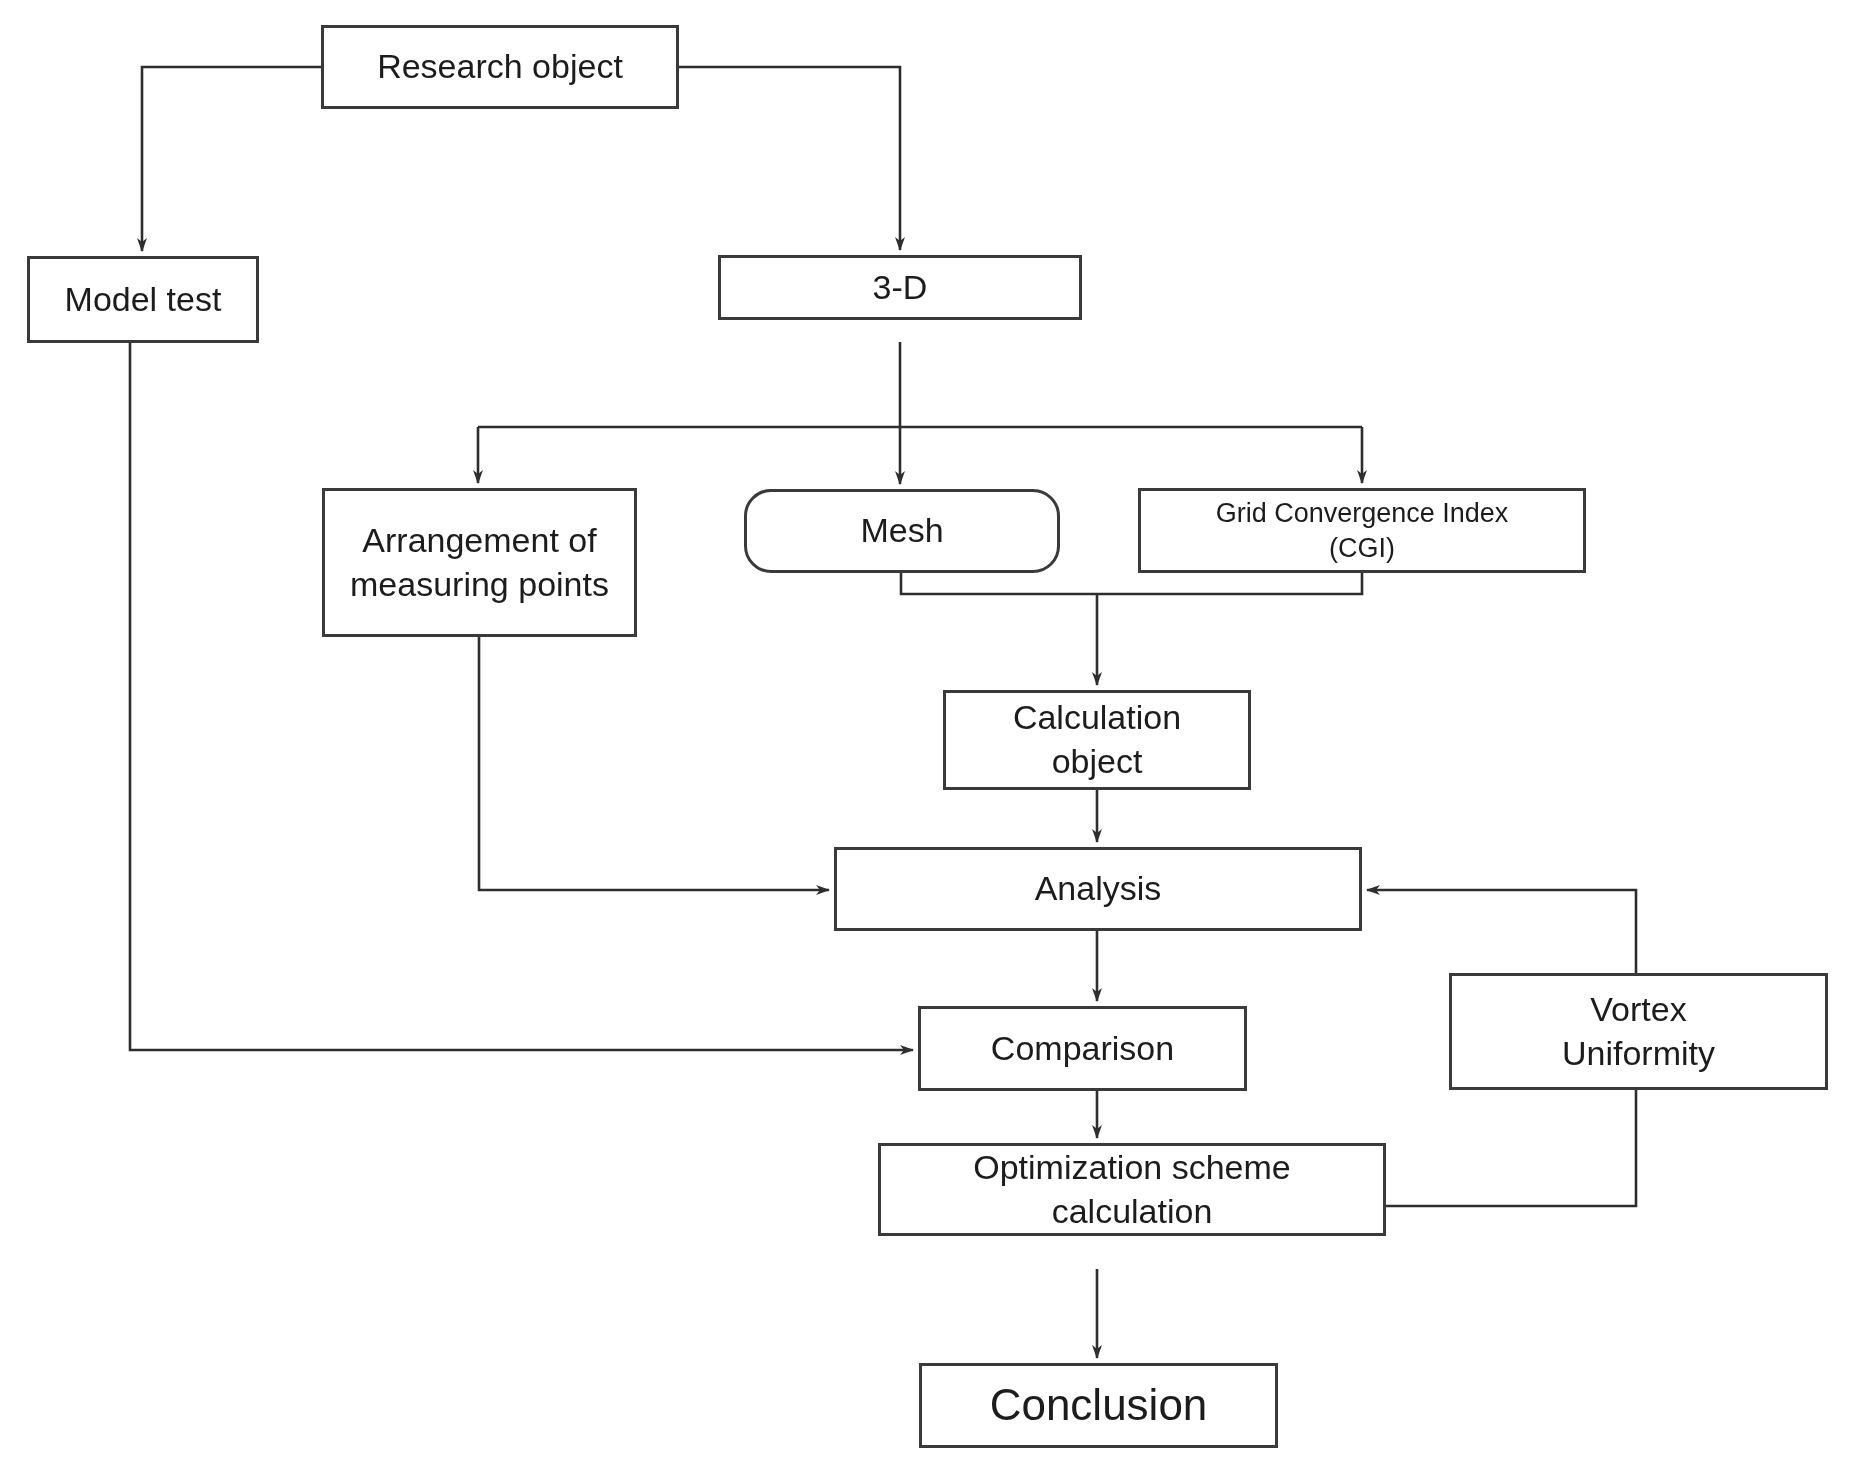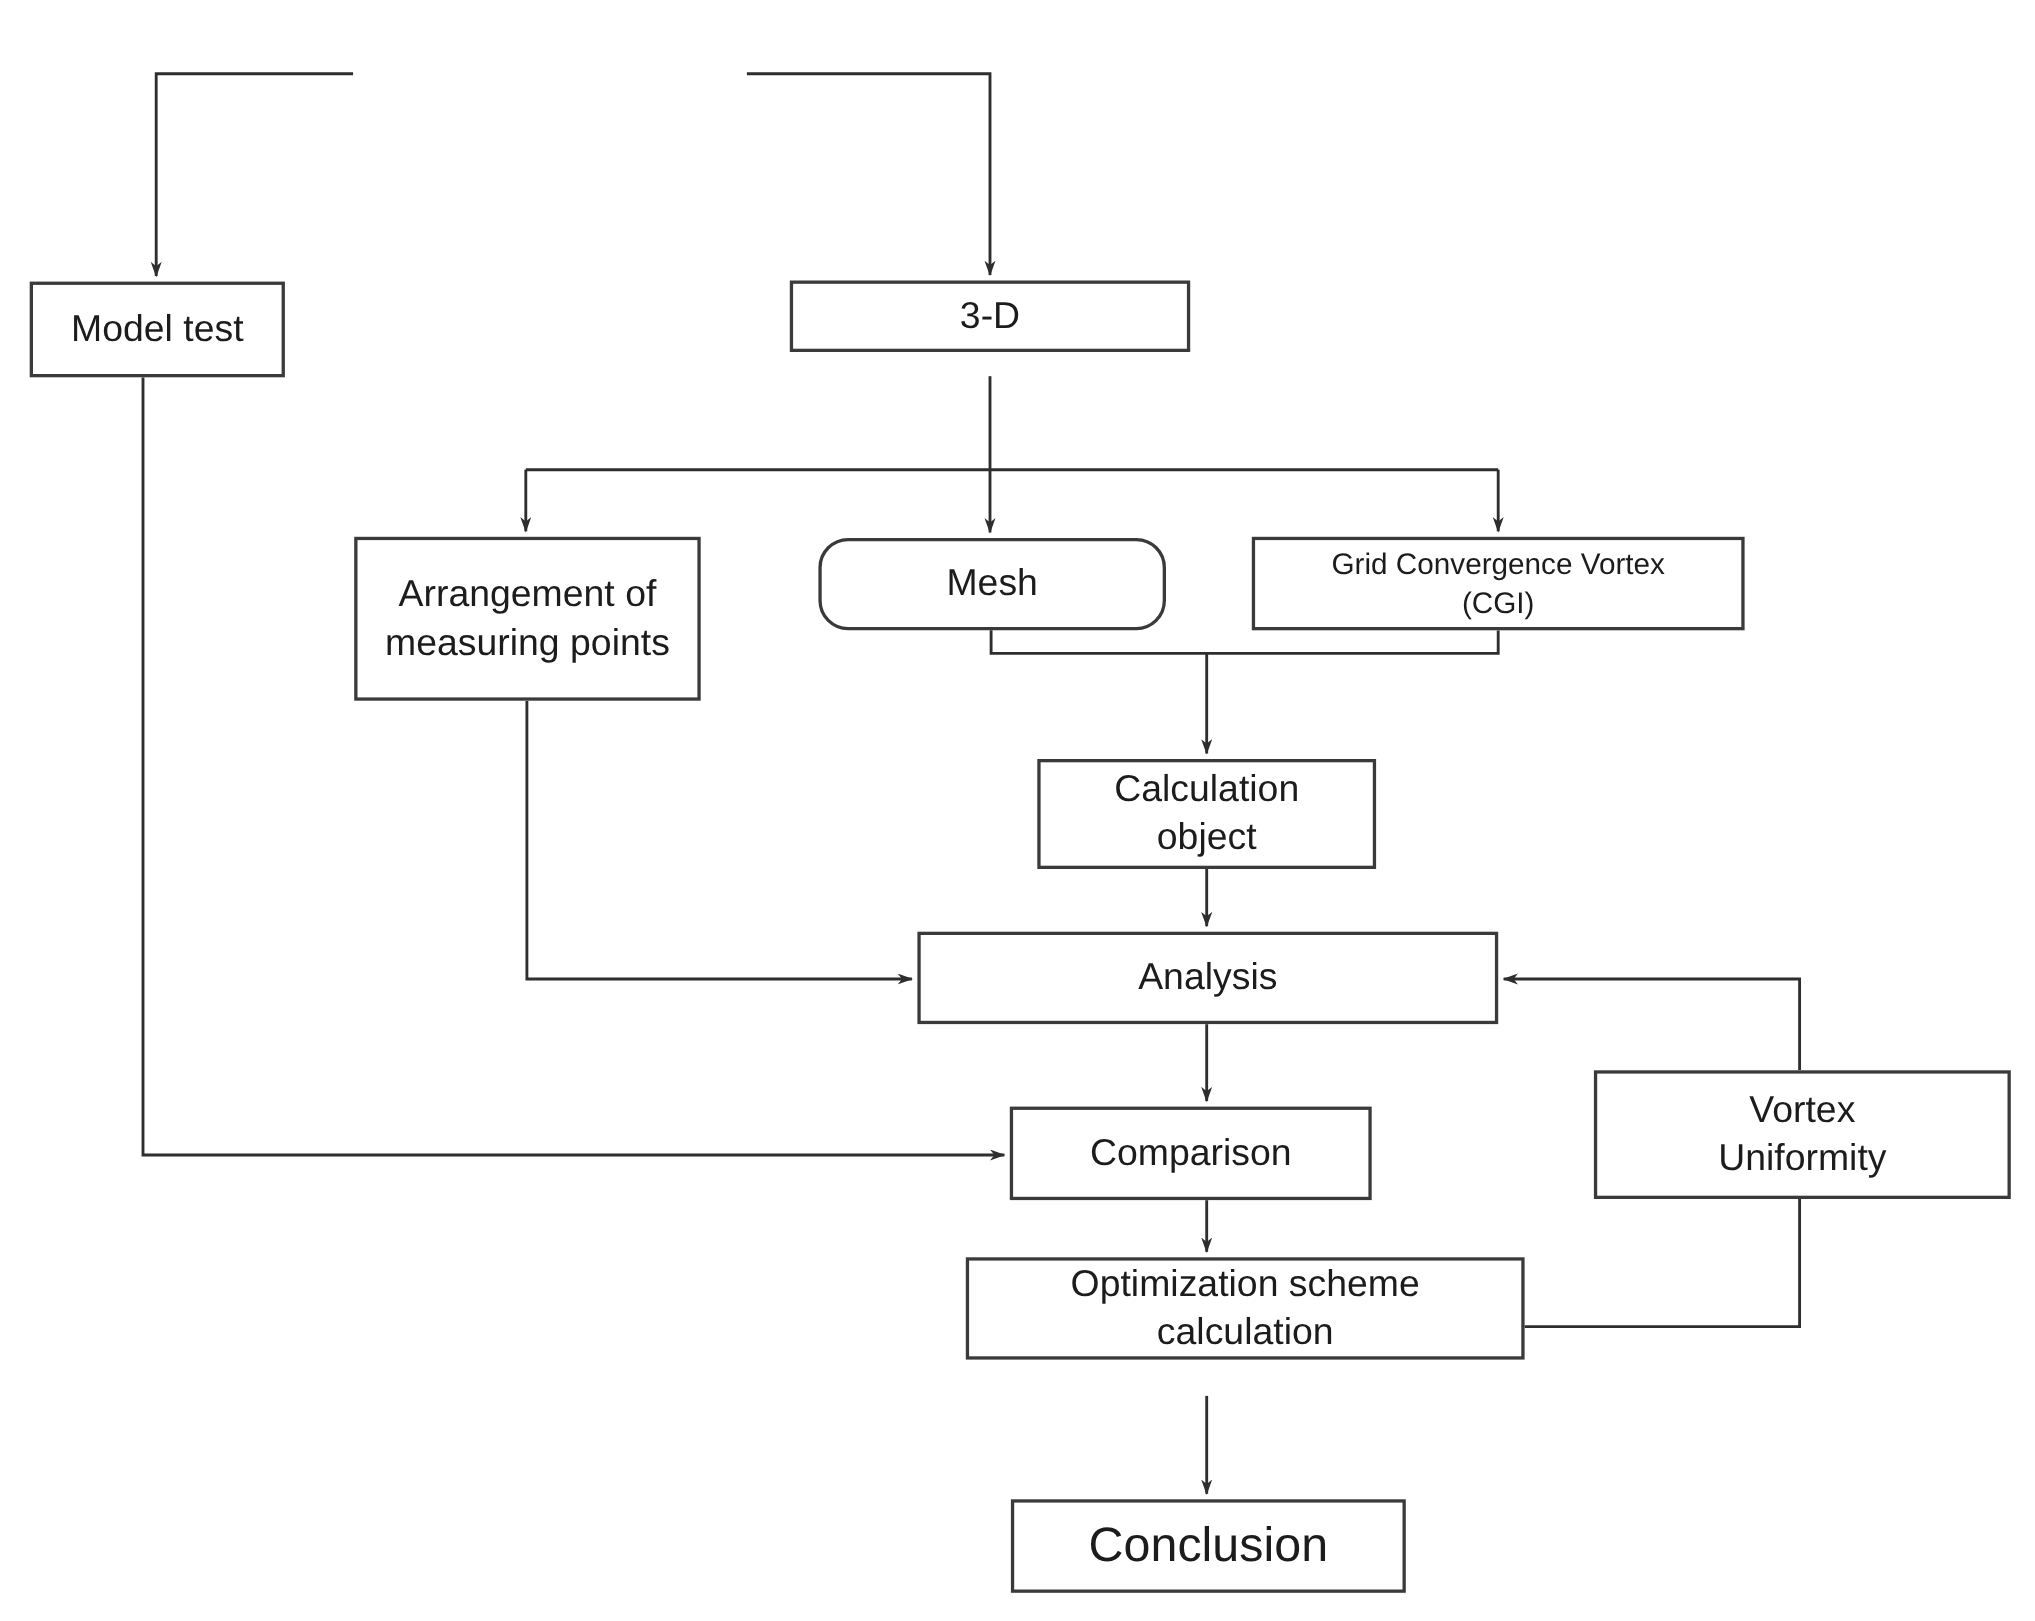--- a/index.html
+++ b/index.html
@@ -62,35 +62,38 @@
       <polyline points="1097,594 1097,685" fill="none" stroke="#2e2e2e" stroke-width="2.6" marker-end="url(#arrowhead)"></polyline>
       <polyline points="1097,790 1097,842" fill="none" stroke="#2e2e2e" stroke-width="2.6" marker-end="url(#arrowhead)"></polyline>
       <polyline points="479,637 479,890 829,890" fill="none" stroke="#2e2e2e" stroke-width="2.6" marker-end="url(#arrowhead)"></polyline>
       <polyline points="1097,931 1097,1001" fill="none" stroke="#2e2e2e" stroke-width="2.6" marker-end="url(#arrowhead)"></polyline>
       <polyline points="130,343 130,1050 913,1050" fill="none" stroke="#2e2e2e" stroke-width="2.6" marker-end="url(#arrowhead)"></polyline>
       <polyline points="1097,1091 1097,1138" fill="none" stroke="#2e2e2e" stroke-width="2.6" marker-end="url(#arrowhead)"></polyline>
       <polyline points="1097,1269 1097,1358" fill="none" stroke="#2e2e2e" stroke-width="2.6" marker-end="url(#arrowhead)"></polyline>
       <polyline points="1351,1206 1636,1206 1636,1090" fill="none" stroke="#2e2e2e" stroke-width="2.6"></polyline>
       <polyline points="1636,973 1636,890 1367,890" fill="none" stroke="#2e2e2e" stroke-width="2.6" marker-end="url(#arrowhead)"></polyline>
     </svg>
+<div class="node" style="left: 321px; top: 25px; width: 358px; height: 84px; font-size: 34px; border-color: rgb(58, 58, 58); color: rgb(28, 28, 28);">
+      <span>Research object</span>
+    </div>
     <div class="node" style="left: 27px; top: 256px; width: 232px; height: 87px; font-size: 34px; border-color: rgb(58, 58, 58); color: rgb(28, 28, 28);">
       <span>Model test</span>
     </div>
     <div class="node" style="left: 718px; top: 255px; width: 364px; height: 65px; font-size: 34px; border-color: rgb(58, 58, 58); color: rgb(28, 28, 28);">
       <span>3-D</span>
     </div>
     <div class="node" style="left: 322px; top: 488px; width: 315px; height: 149px; font-size: 34px; border-color: rgb(58, 58, 58); color: rgb(28, 28, 28);">
       <span>Arrangement of</span>
       <span>measuring points</span>
     </div>
     <div class="node" style="left: 744px; top: 489px; width: 316px; height: 84px; font-size: 34px; border-color: rgb(58, 58, 58); color: rgb(28, 28, 28); border-radius: 27px;">
       <span>Mesh</span>
     </div>
     <div class="node" style="left: 1138px; top: 488px; width: 448px; height: 85px; font-size: 27px; border-color: rgb(58, 58, 58); color: rgb(28, 28, 28);">
-      <span>Grid Convergence Vortex</span>
+      <span>Grid Convergence Index</span>
       <span>(CGI)</span>
     </div>
     <div class="node" style="left: 943px; top: 690px; width: 308px; height: 100px; font-size: 34px; border-color: rgb(58, 58, 58); color: rgb(28, 28, 28);">
       <span>Calculation</span>
       <span>object</span>
     </div>
     <div class="node" style="left: 834px; top: 847px; width: 528px; height: 84px; font-size: 34px; border-color: rgb(58, 58, 58); color: rgb(28, 28, 28);">
       <span>Analysis</span>
     </div>
     <div class="node" style="left: 918px; top: 1006px; width: 329px; height: 85px; font-size: 34px; border-color: rgb(58, 58, 58); color: rgb(28, 28, 28);">

